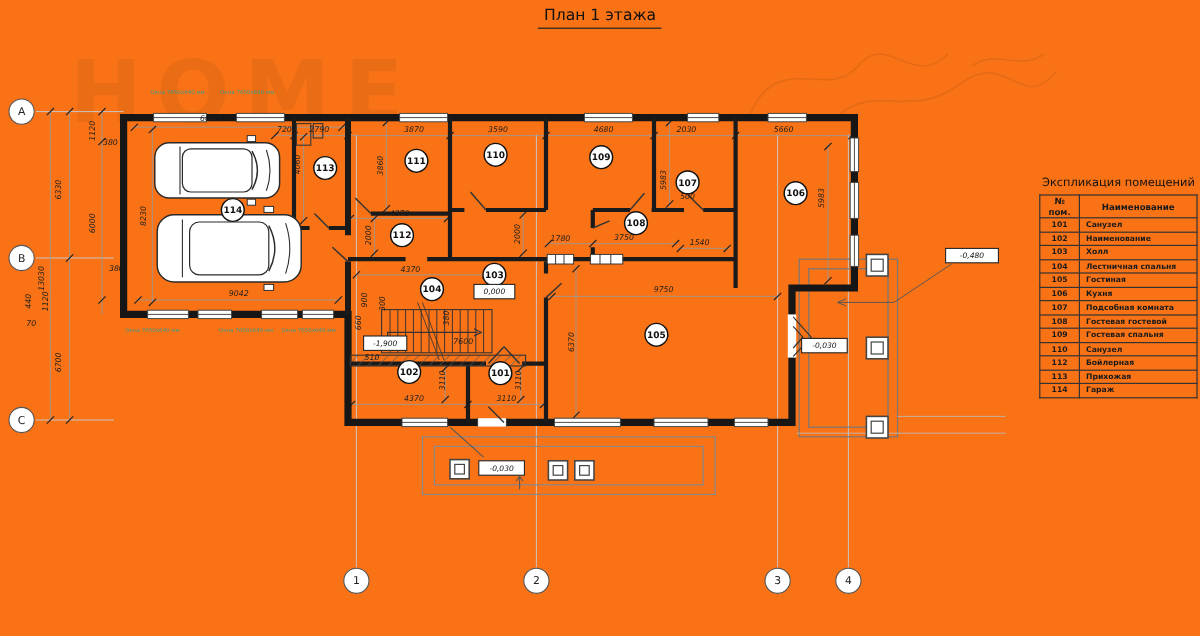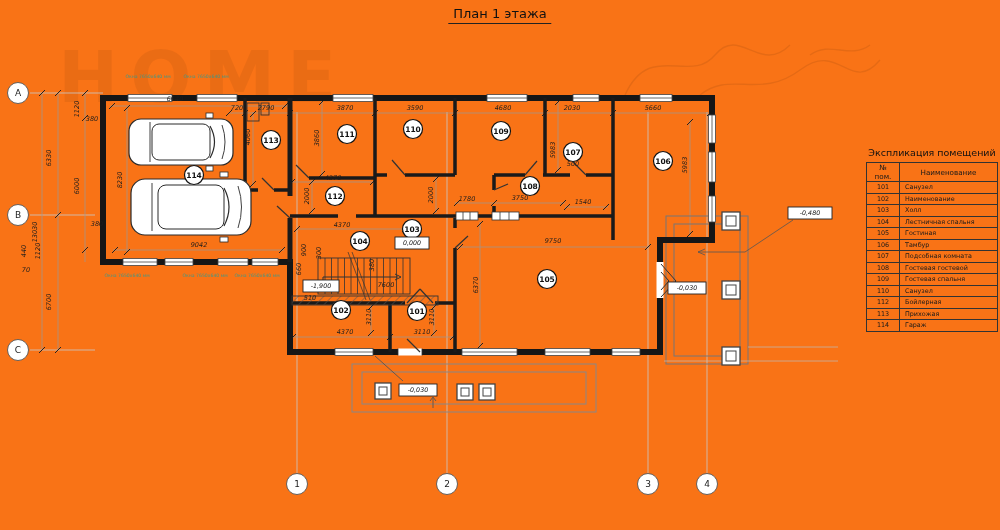--- a/index.html
+++ b/index.html
@@ -3,21 +3,21 @@
 <meta charset="utf-8">
 <style>
   html,body{margin:0;padding:0;background:#fff}
   .stage{position:relative;width:1000px;height:530px;background:#f97316;
          font-family:"DejaVu Sans",sans-serif;overflow:hidden}
   .plan-title{position:absolute;top:6px;left:500px;transform:translateX(-50%);
          font-size:13px;color:#111;border-bottom:1.2px solid #222;padding:0 5px 2px;white-space:nowrap}
   .legend{position:absolute;left:866px;top:147px;width:132px;color:#111}
   .legend-title{font-size:9.5px;text-align:center;margin-bottom:4px;white-space:nowrap}
   .legend table{border-collapse:collapse;width:100%}
-  .legend th,.legend td{border:1px solid #333;font-weight:normal;padding:0 5px;color:#1a1a1a}
+  .legend th,.legend td{border:1px solid #333;font-weight:bold;padding:0 5px;color:#1a1a1a}
   .legend th{font-size:7.2px;height:15px;text-align:center}
   .legend td{font-size:6.4px;height:10.5px;white-space:nowrap}
   .legend td.num{width:22px;text-align:center}
   svg{position:absolute;left:0;top:0}
   .dim{font-size:6.5px;font-style:italic;fill:#1d1d1d}
   .roomnum{font-size:7.5px;font-weight:bold;fill:#111}
   .lvl{font-size:6.3px;font-style:italic;fill:#111}
   .axlbl{font-size:9px;fill:#222}
   .wnote{font-size:4.6px;fill:#18a0a0;opacity:.8}
   .brand{font-size:72px;font-weight:bold;fill:#000;opacity:.055;letter-spacing:12px}
@@ -430,21 +430,21 @@
           <tr>
             <td class="num">104</td>
             <td>Лестничная спальня</td>
           </tr>
           <tr>
             <td class="num">105</td>
             <td>Гостиная</td>
           </tr>
           <tr>
             <td class="num">106</td>
-            <td>Тамбур</td>
+            <td>Кухня</td>
           </tr>
           <tr>
             <td class="num">107</td>
             <td>Подсобная комната</td>
           </tr>
           <tr>
             <td class="num">108</td>
             <td>Гостевая гостевой</td>
           </tr>
           <tr>

